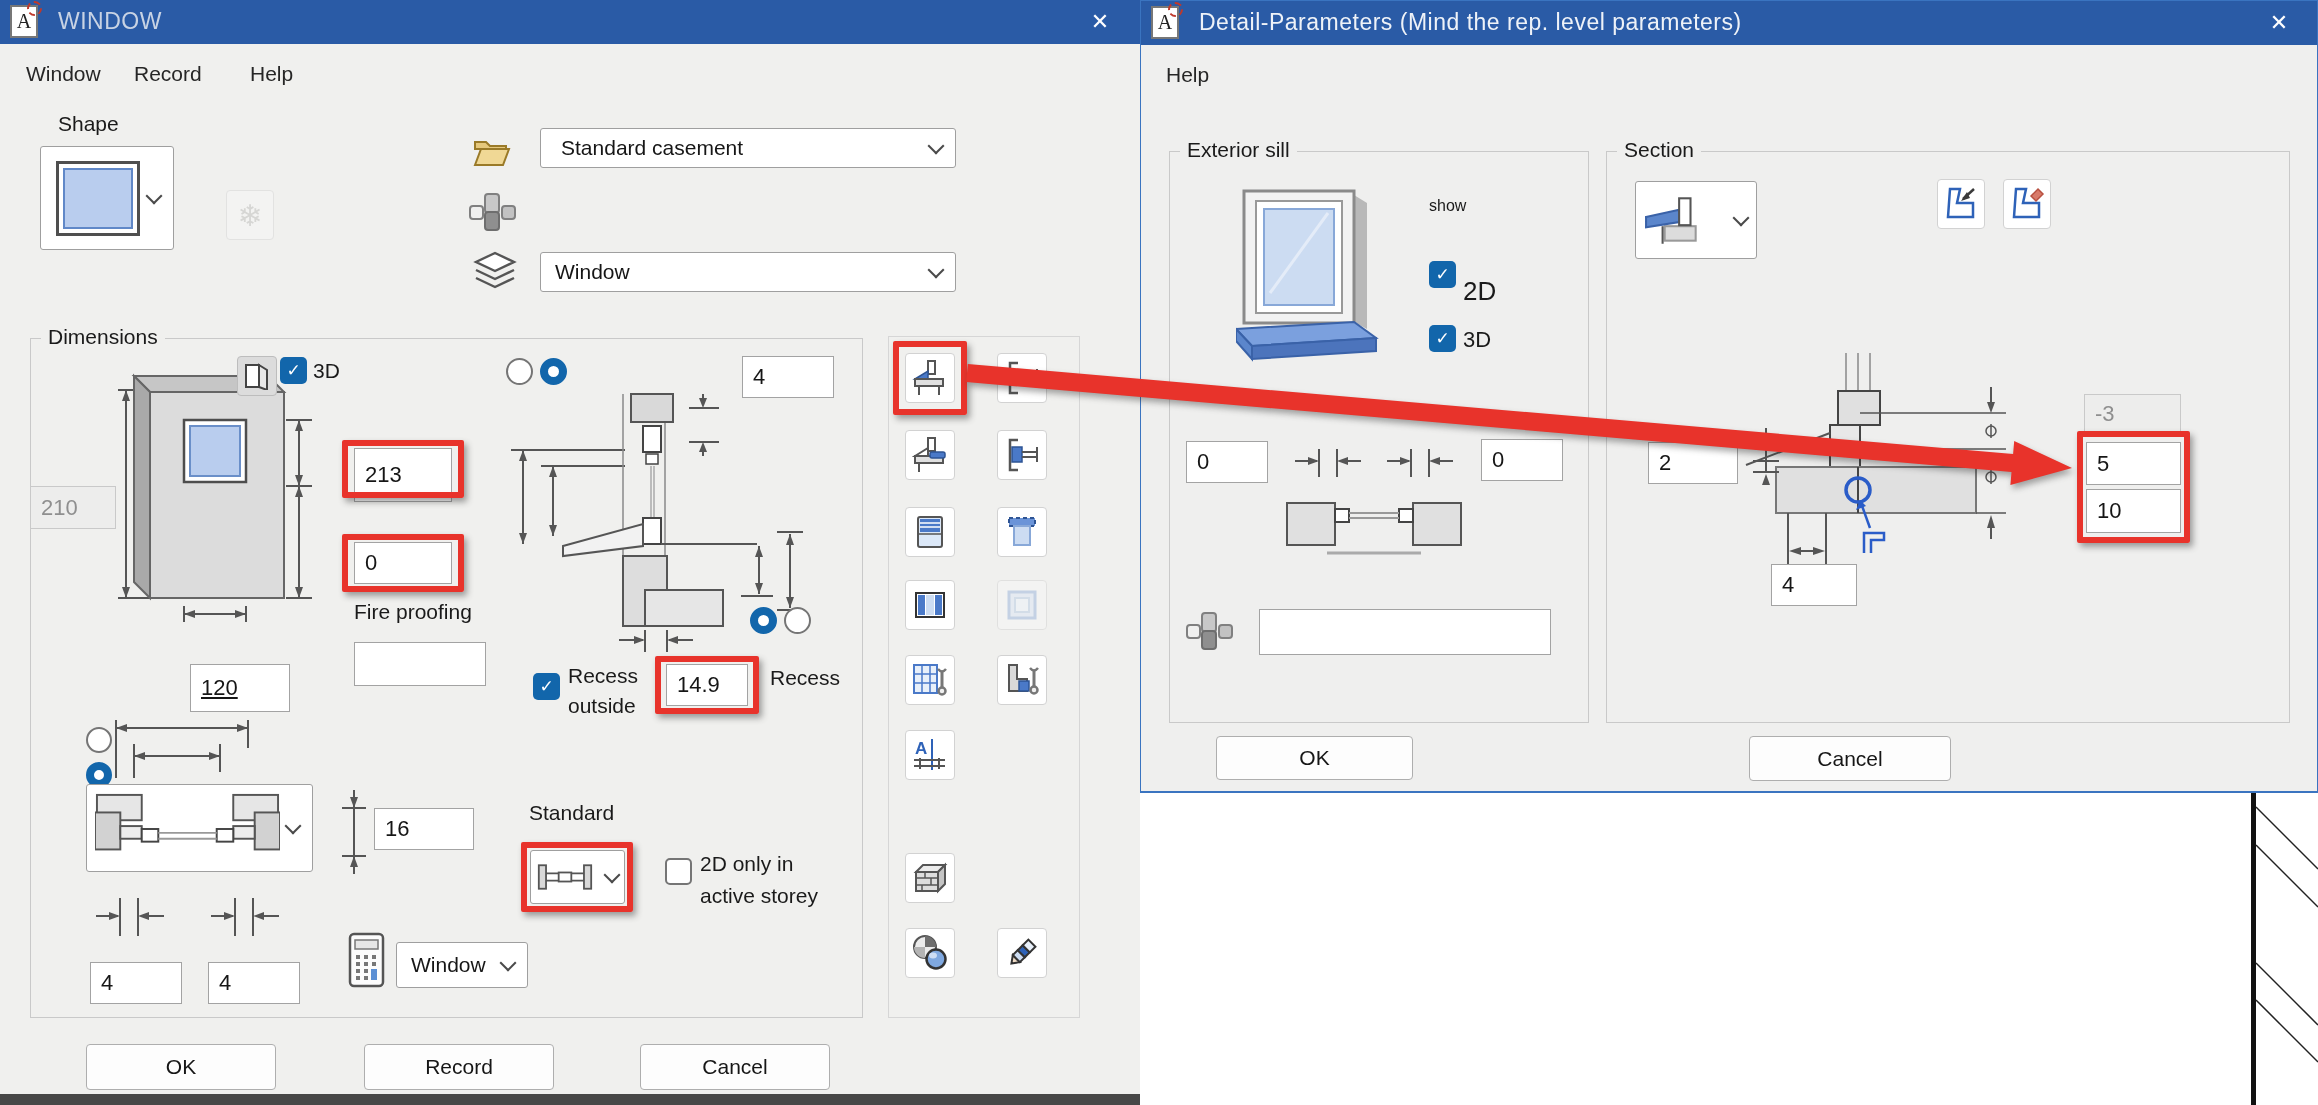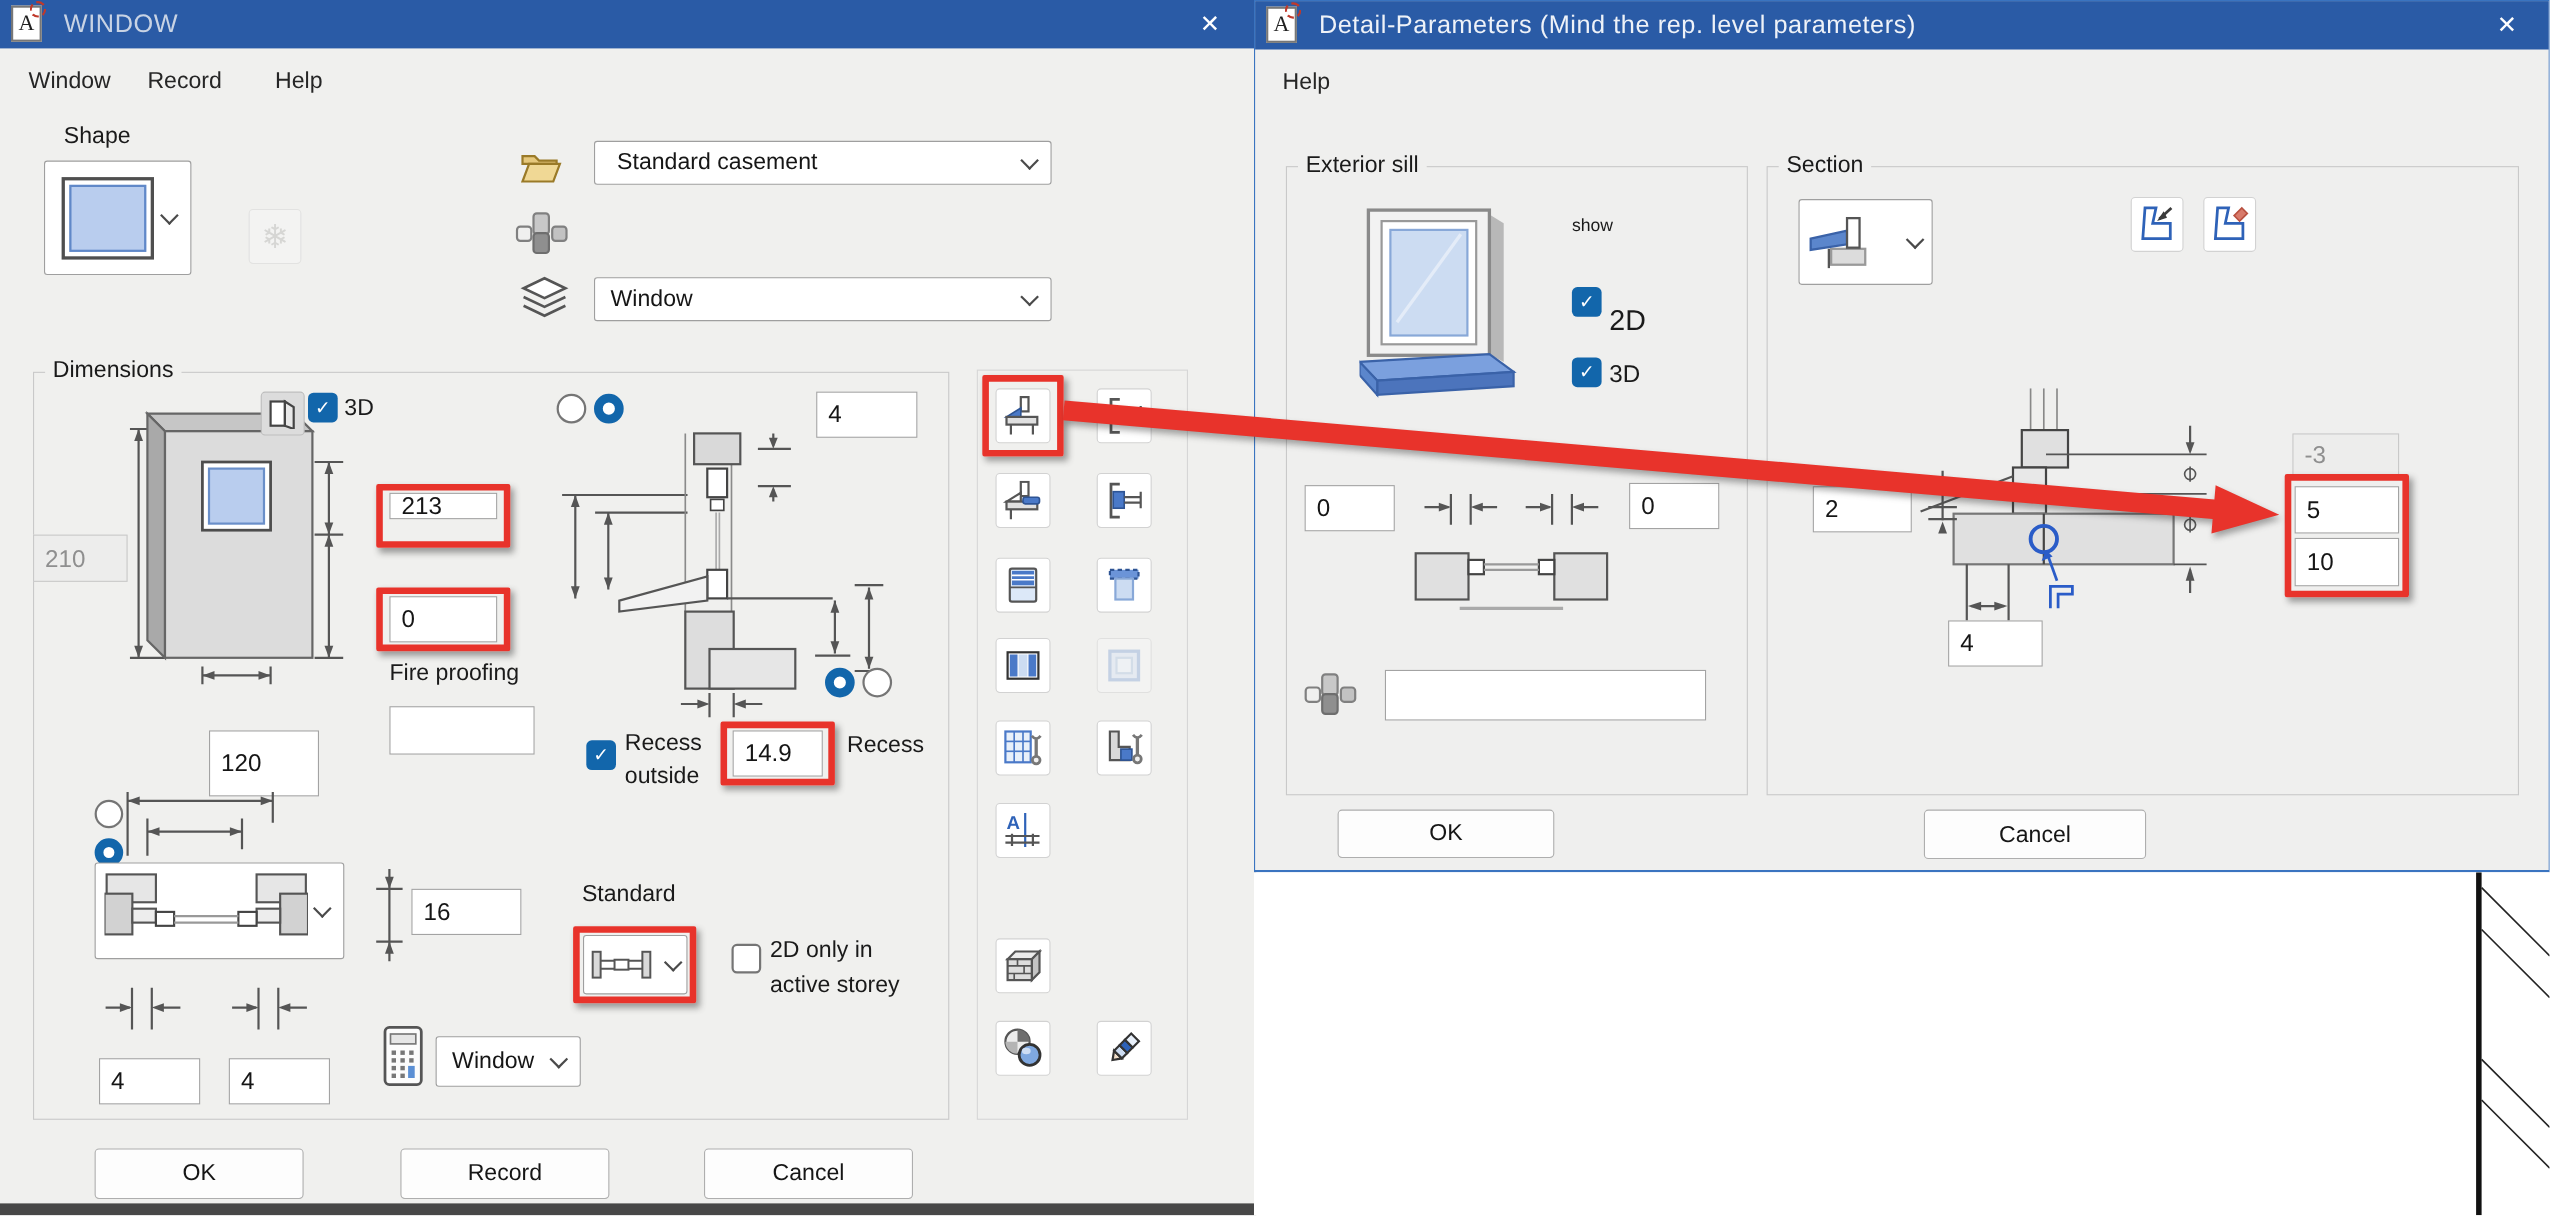--- a/index.html
+++ b/index.html
@@ -116,34 +116,34 @@
         <polygon points="177,107 185,107 181,118" fill="#555"></polygon>
       <line x1="181" y1="118" x2="181" y2="230" stroke="#555" stroke-width="2"></line>
       <polygon points="177,129 185,129 181,118" fill="#555"></polygon>
         <polygon points="177,219 185,219 181,230" fill="#555"></polygon>
       <line x1="66" y1="238" x2="66" y2="254" stroke="#555" stroke-width="2"></line>
       <line x1="128" y1="238" x2="128" y2="254" stroke="#555" stroke-width="2"></line>
       <line x1="66" y1="246" x2="128" y2="246" stroke="#555" stroke-width="2"></line>
       <polygon points="77,242 77,250 66,246" fill="#555"></polygon>
         <polygon points="117,242 117,250 128,246" fill="#555"></polygon>
     </svg>
-    <div class="inp" style="left:190px;top:664px;width:100px;height:60px;">120</div>
+    <div class="inp" style="left:190px;top:664px;width:100px;height:48px;text-decoration:underline;">120</div>
 
     <div class="icobtn" style="left:237px;top:356px;width:40px;height:40px;background:#dcdcdc;border-color:#bdbdbd;">
       <svg width="26" height="28" viewBox="0 0 26 28">
         <rect x="2" y="3" width="13" height="22" fill="#fff" stroke="#444" stroke-width="2"></rect>
         <polygon points="15,3 23,8 23,28 15,25" fill="#e8e8e8" stroke="#444" stroke-width="2"></polygon>
       </svg>
     </div>
     <div class="cb on" style="left:280px;top:357px;"></div>
     <div class="lbl" style="left:313px;top:359px;">3D</div>
     <div class="radio off" style="left:506px;top:358px;"></div>
     <div class="radio on" style="left:540px;top:358px;"></div>
 
-    <div class="inp" style="left:354px;top:448px;width:98px;height:24px;">213</div>
+    <div class="inp" style="left:354px;top:448px;width:98px;height:54px;">213</div>
     <div class="inp" style="left:354px;top:542px;width:98px;height:42px;">0</div>
     <div class="lbl" style="left:354px;top:600px;">Fire proofing</div>
     <div class="inp" style="left:354px;top:642px;width:132px;height:44px;"></div>
 
     <svg class="abs" style="left:505px;top:392px;" width="300" height="262" viewBox="0 0 300 262">
       <line x1="6" y1="58" x2="120" y2="58" stroke="#555" stroke-width="2"></line>
       <line x1="36" y1="74" x2="120" y2="74" stroke="#555" stroke-width="2"></line>
       <line x1="18" y1="58" x2="18" y2="152" stroke="#555" stroke-width="2"></line>
       <polygon points="14,69 22,69 18,58" fill="#555"></polygon>
         <polygon points="14,141 22,141 18,152" fill="#555"></polygon>

